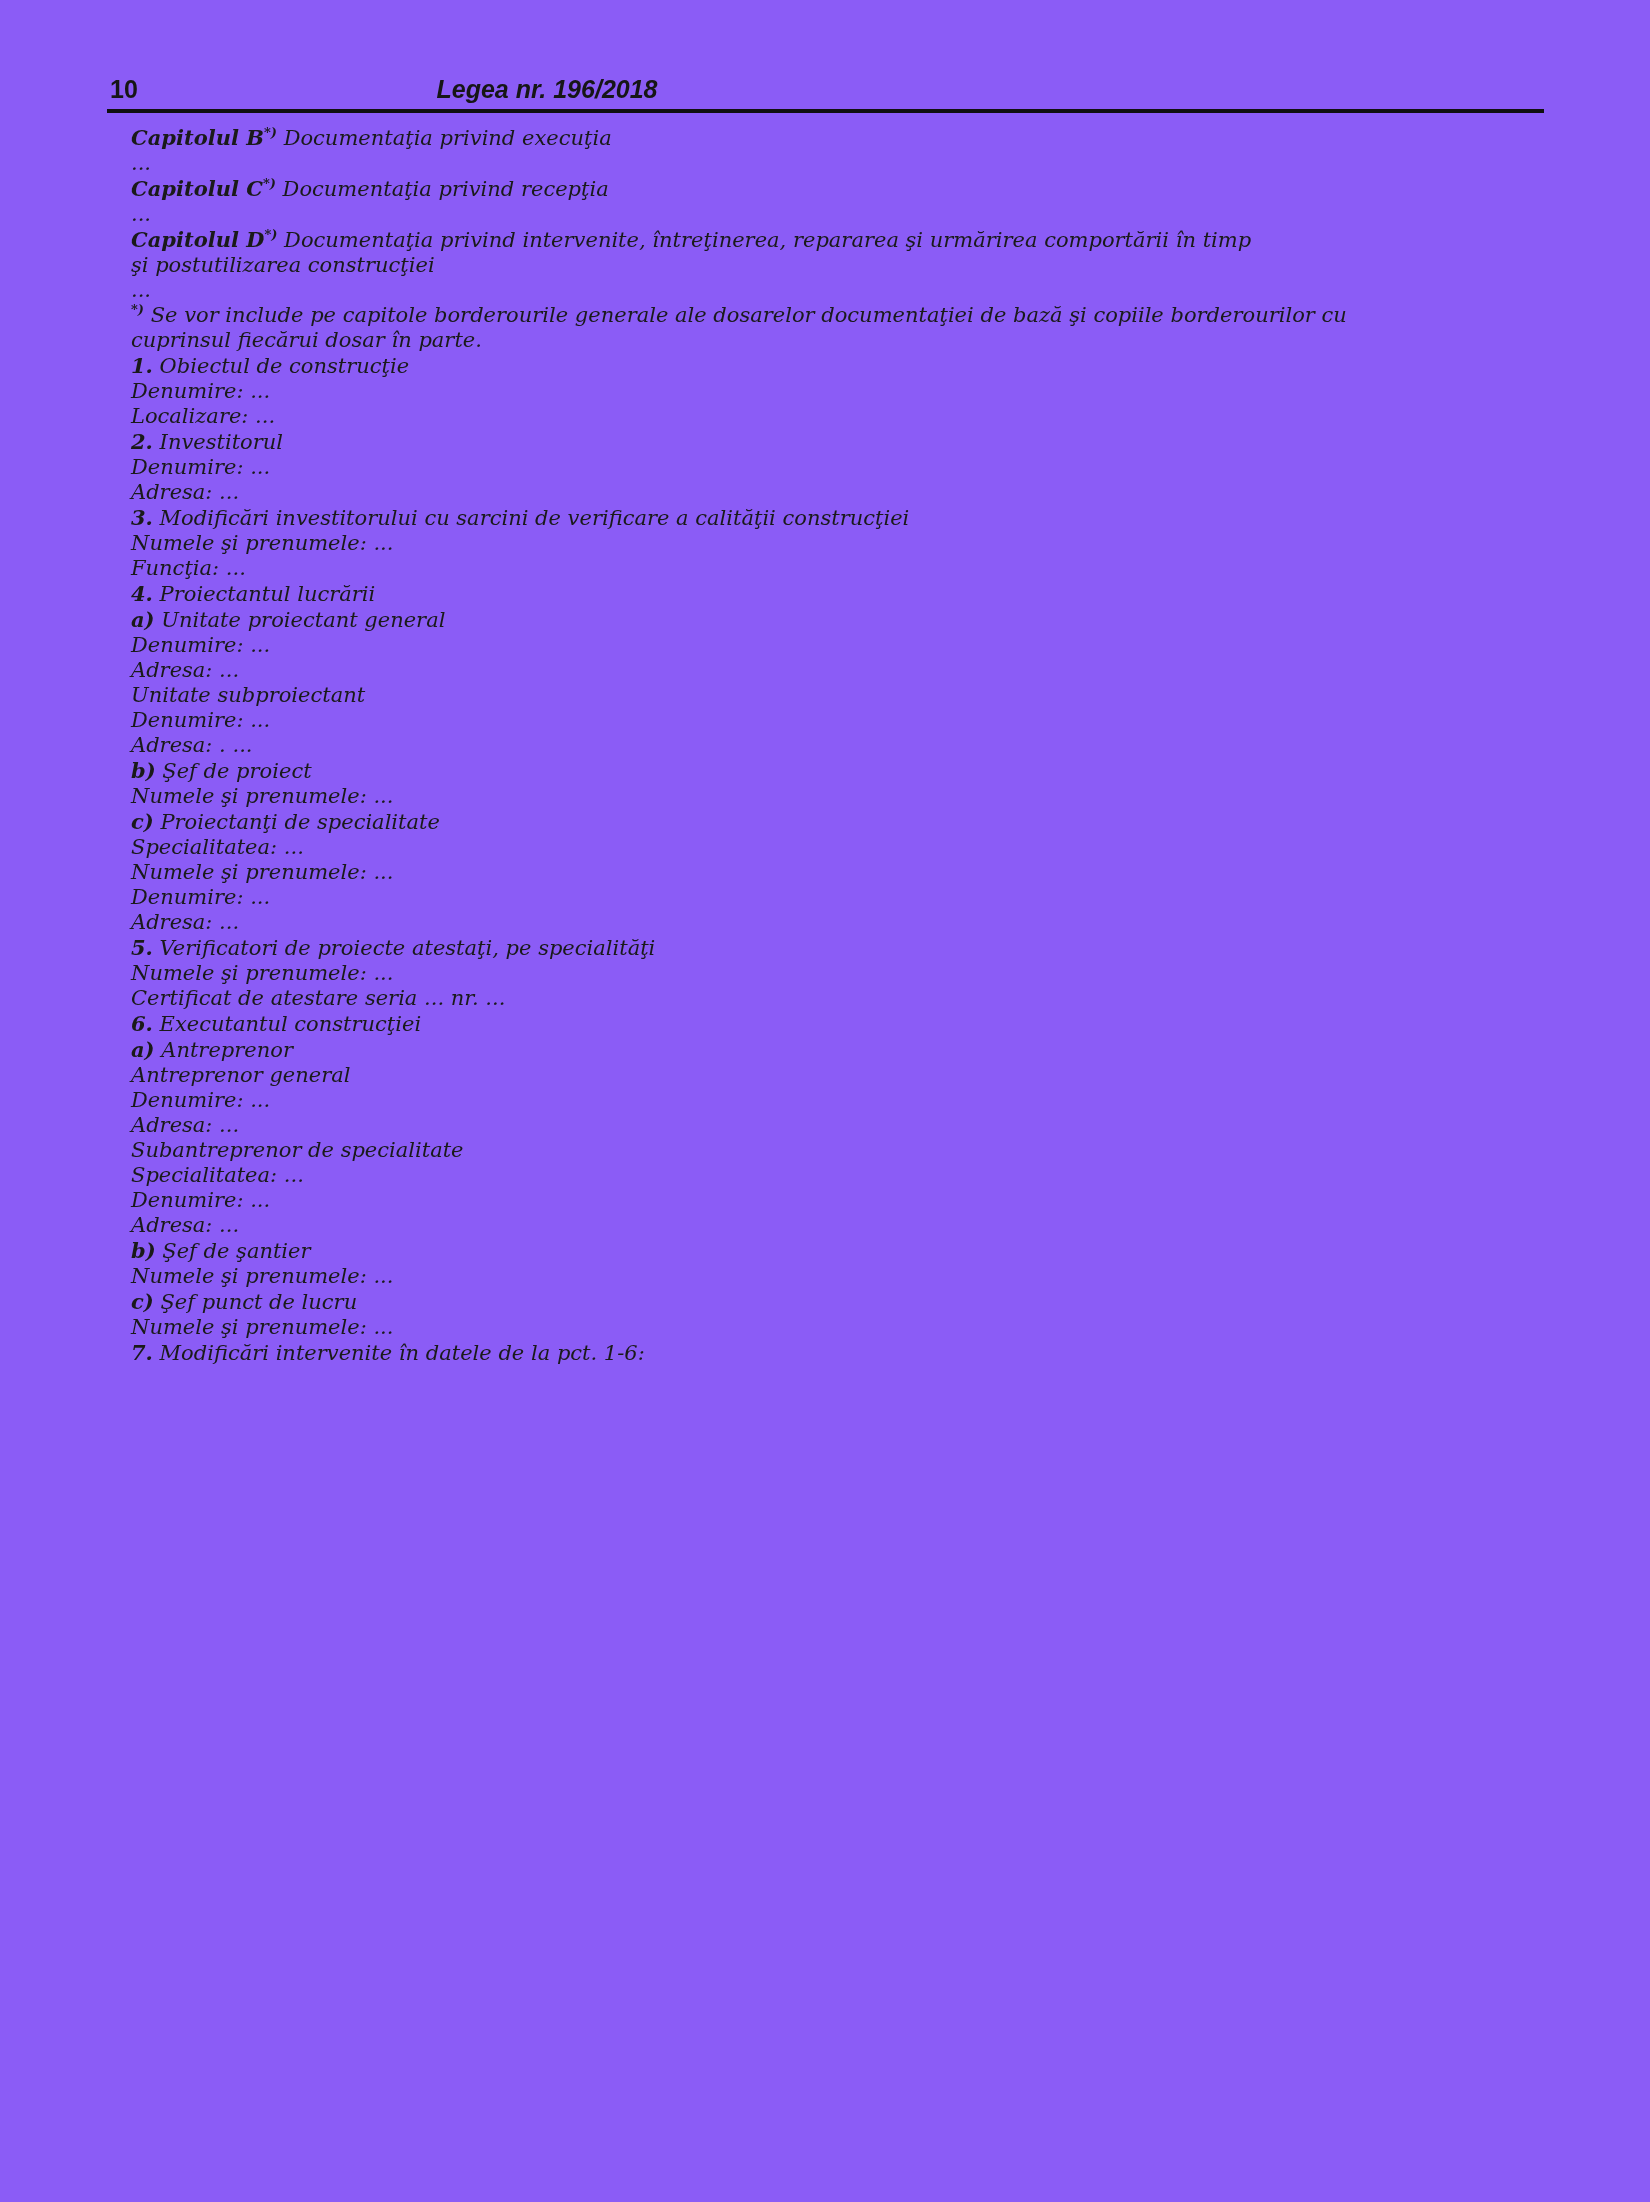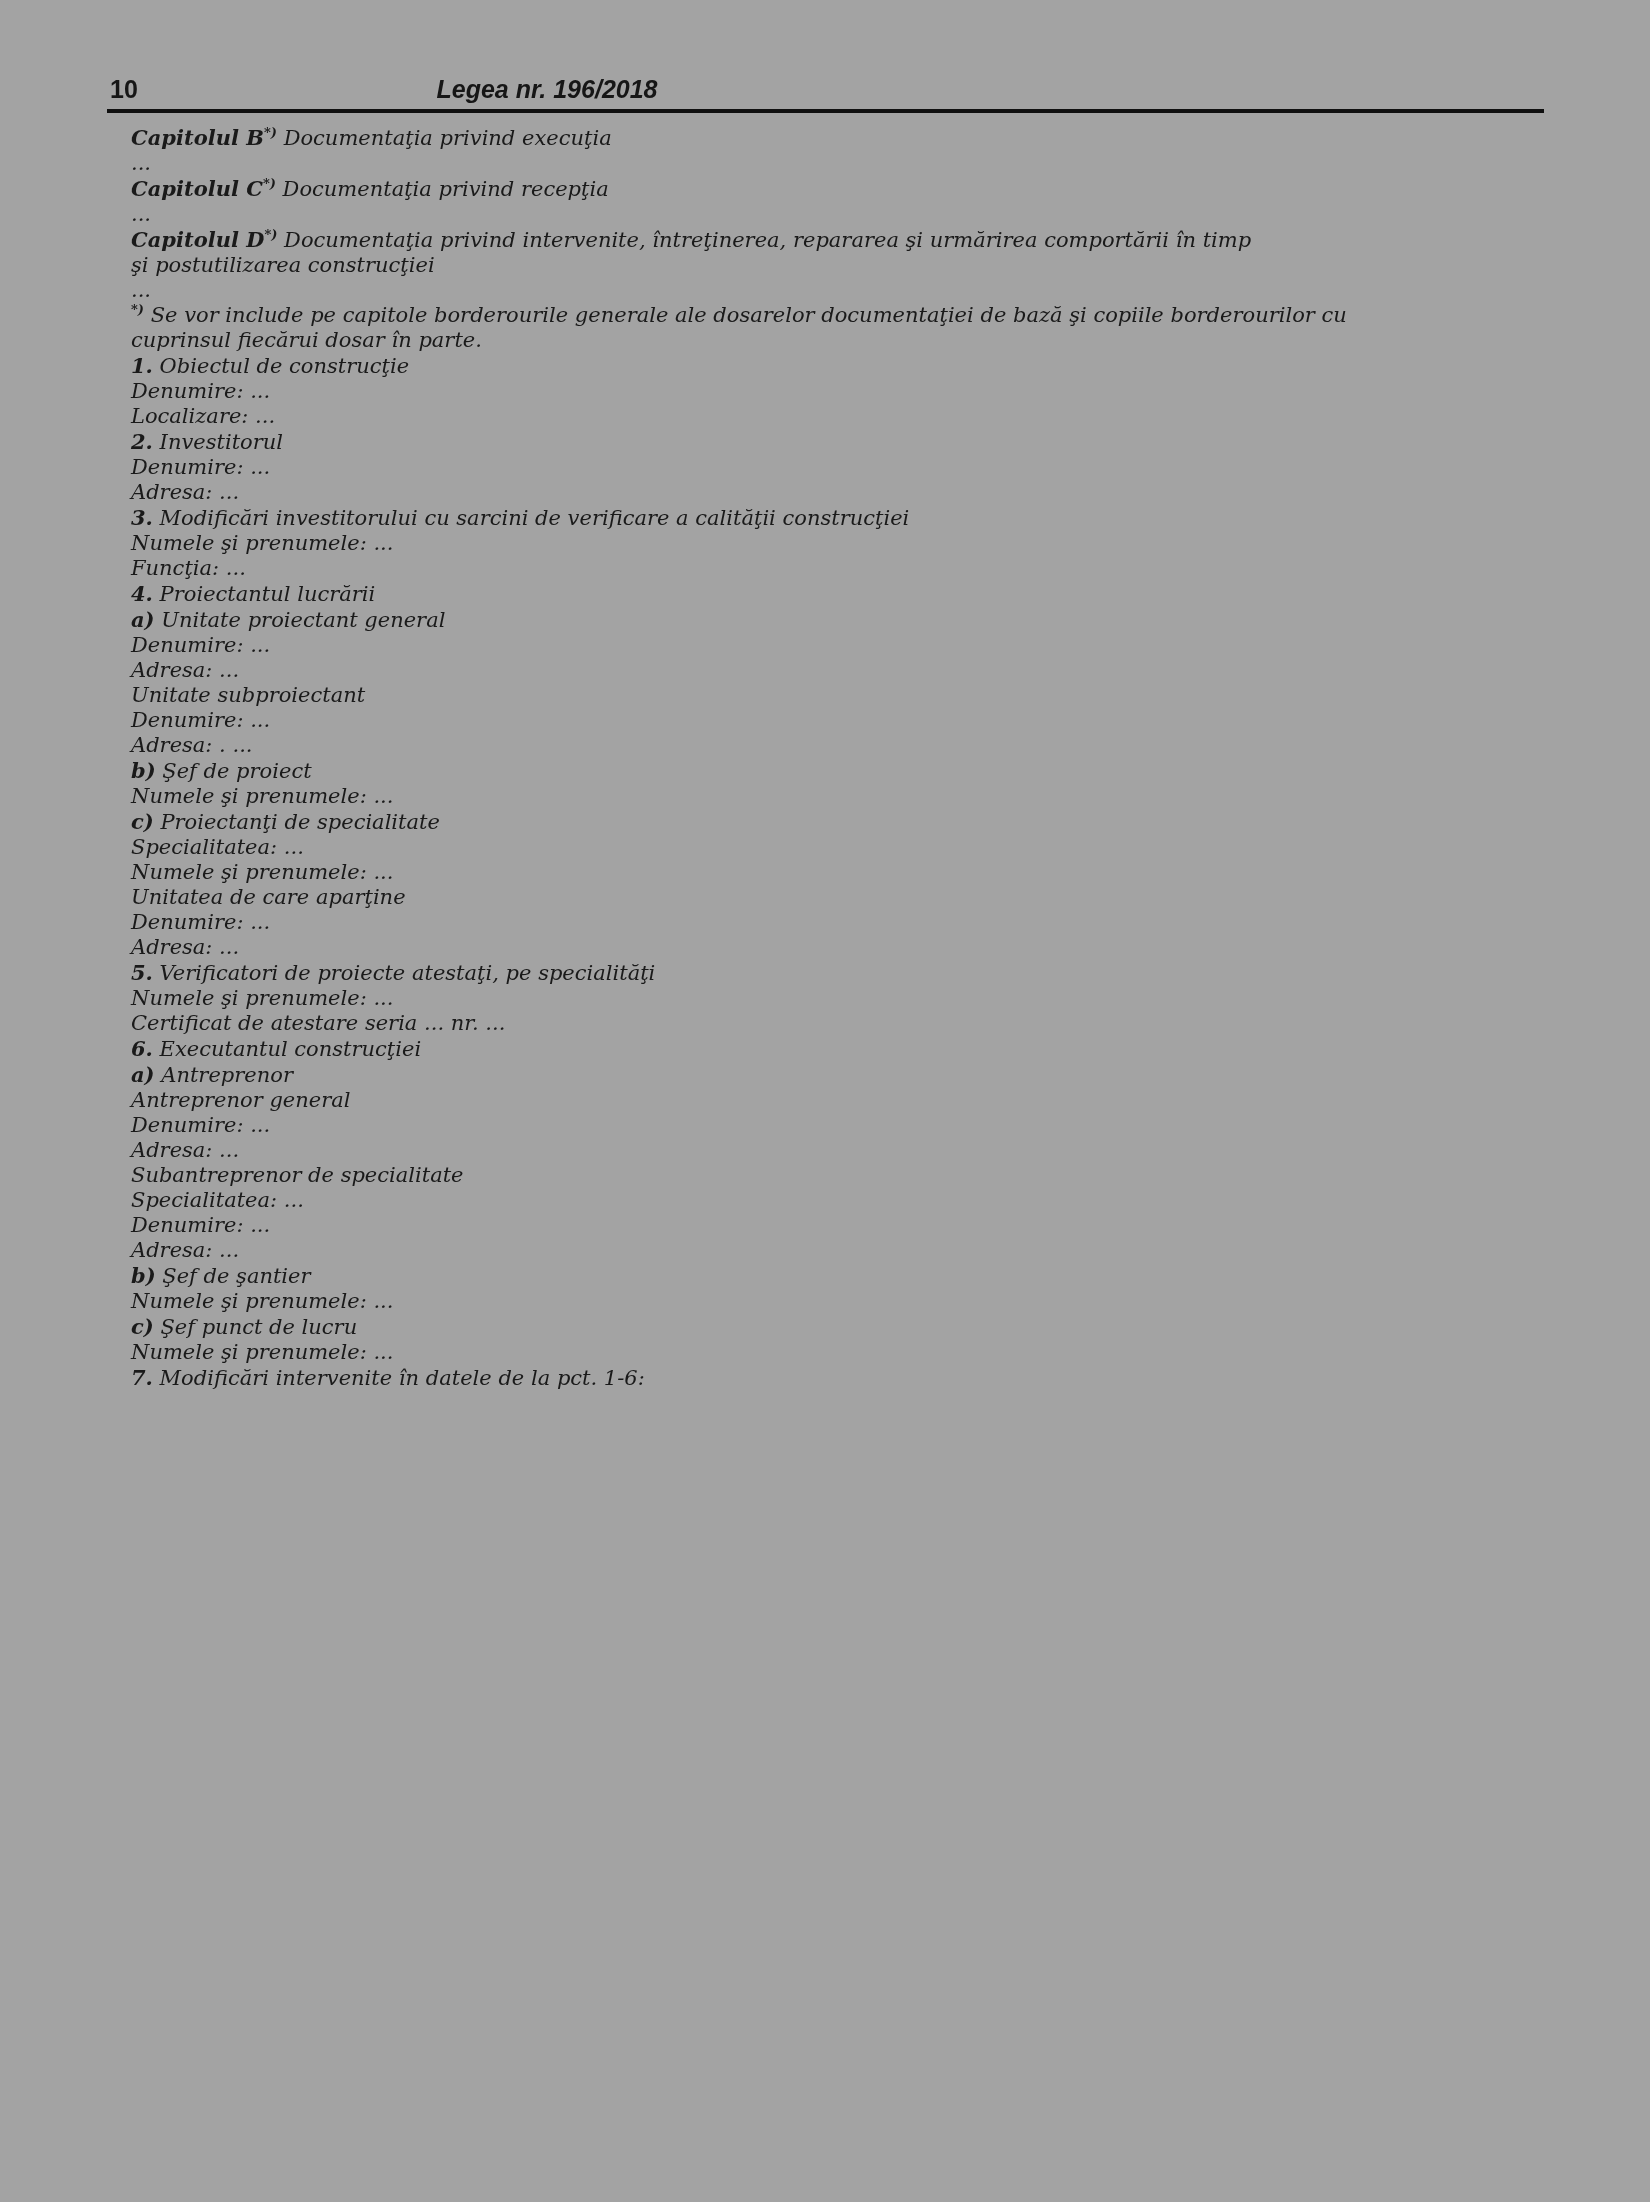--- a/index.html
+++ b/index.html
@@ -9,21 +9,21 @@
   }
   body {
     height: 2203px;
     font-family: "DejaVu Serif", serif;
     color: #1a1a1a;
   }
   .page {
     position: relative;
     width: 1651px;
     height: 2203px;
-    background: #a3a3a3;
+    background: #8b5cf6;
     overflow: hidden;
   }
   .page-header {
     position: absolute;
     top: 75px;
     left: 0;
     right: 0;
     height: 32px;
     font-family: "Liberation Sans", sans-serif;
     font-weight: bold;
@@ -111,21 +111,20 @@
       <p class="line"><span>Denumire: ...</span></p>
       <p class="line"><span>Adresa: ...</span></p>
       <p class="line"><span>Unitate subproiectant</span></p>
       <p class="line"><span>Denumire: ...</span></p>
       <p class="line"><span>Adresa: . ...</span></p>
       <p class="line"><span class="b">b)</span><span> Şef de proiect</span></p>
       <p class="line"><span>Numele şi prenumele: ...</span></p>
       <p class="line"><span class="b">c)</span><span> Proiectanţi de specialitate</span></p>
       <p class="line"><span>Specialitatea: ...</span></p>
       <p class="line"><span>Numele şi prenumele: ...</span></p>
-      <p class="line"><span>Unitatea de care aparţine</span></p>
       <p class="line"><span>Denumire: ...</span></p>
       <p class="line"><span>Adresa: ...</span></p>
       <p class="line"><span class="b">5.</span><span> Verificatori de proiecte atestaţi, pe specialităţi</span></p>
       <p class="line"><span>Numele şi prenumele: ...</span></p>
       <p class="line"><span>Certificat de atestare seria ... nr. ...</span></p>
       <p class="line"><span class="b">6.</span><span> Executantul construcţiei</span></p>
       <p class="line"><span class="b">a)</span><span> Antreprenor</span></p>
       <p class="line"><span>Antreprenor general</span></p>
       <p class="line"><span>Denumire: ...</span></p>
       <p class="line"><span>Adresa: ...</span></p>

